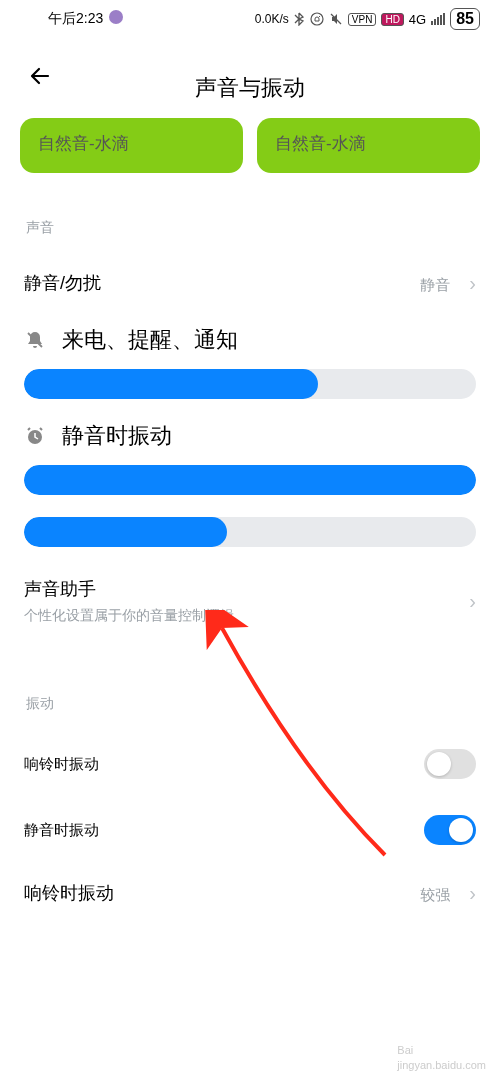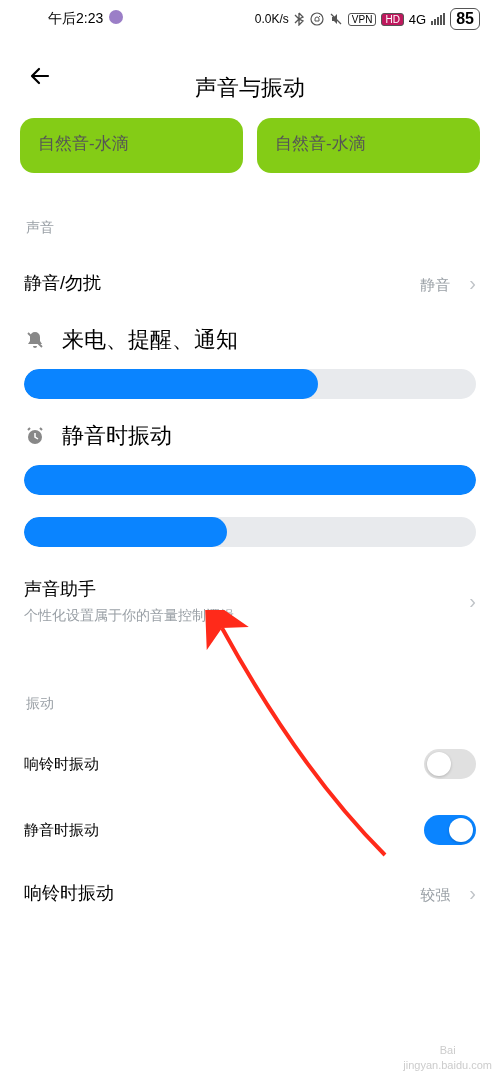--- a/index.html
+++ b/index.html
@@ -42,21 +42,21 @@
     .toggle-row { display: flex; align-items: center; justify-content: space-between; padding: 18px 24px; }
     .toggle-title { font-size: 15px; font-weight: 400; color: #000; }
     .toggle { width: 52px; height: 30px; border-radius: 15px; position: relative; cursor: pointer; }
     .toggle-off { background: #e0e0e0; }
     .toggle-on { background: #0a84ff; }
     .toggle-knob { width: 24px; height: 24px; background: #fff; border-radius: 50%; position: absolute; top: 3px; box-shadow: 0 1px 3px rgba(0,0,0,0.2); }
     .toggle-off .toggle-knob { left: 3px; }
     .toggle-on .toggle-knob { right: 3px; }
     
     .arrow-annotation { position: absolute; pointer-events: none; }
-    .watermark { position: absolute; bottom: 12px; right: 8px; font-size: 11px; color: #ccc; text-align: center; line-height: 1.3; }
+    .watermark { position: absolute; bottom: 12px; right: 14px; font-size: 11px; color: #ccc; text-align: left; line-height: 1.3; }
   </style>
 </head>
 <body>
 
 <div class="status-bar">
   <div class="status-left">
     <span>午后2:23</span>
     <span class="profile-dot"></span>
   </div>
   <div class="status-right">

